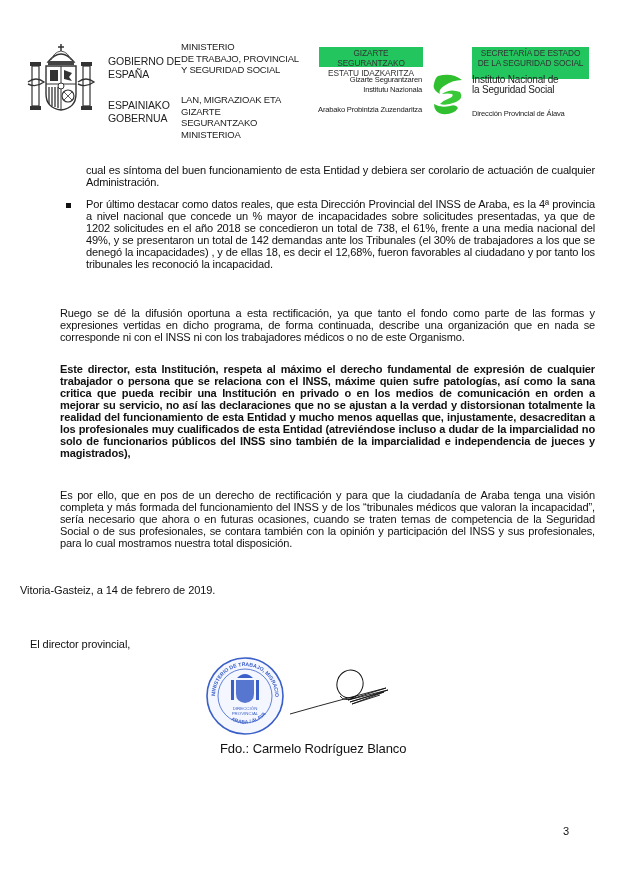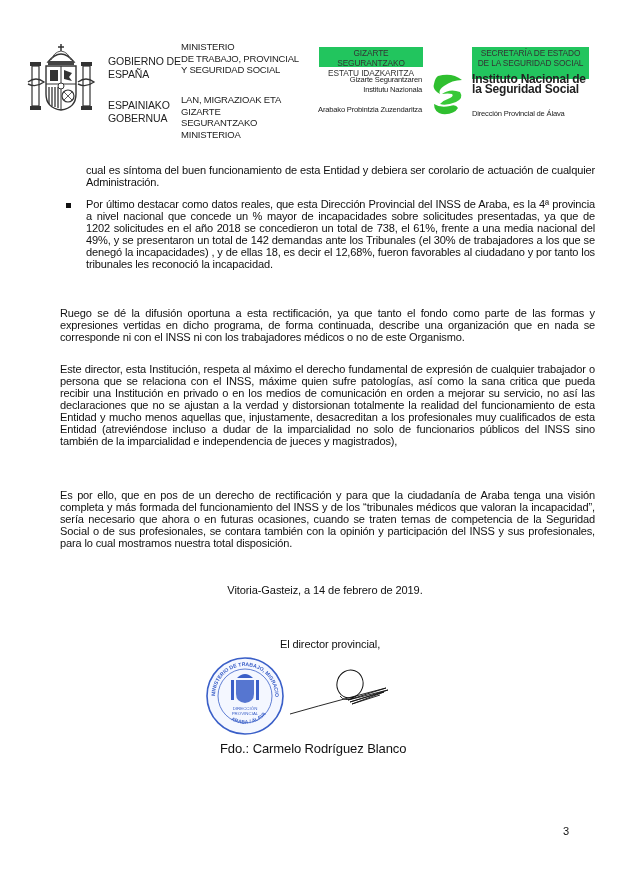--- a/index.html
+++ b/index.html
@@ -14,34 +14,34 @@
     .min-es { position: absolute; left: 181px; top: 41px; font-size: 9.5px; line-height: 11.5px; color: #222; letter-spacing: -0.2px; }
     .min-eu { position: absolute; left: 181px; top: 94px; font-size: 9.5px; line-height: 11.5px; color: #222; letter-spacing: -0.2px; }
 
     .grey-box { position: absolute; background: #22c55e; color: #333; font-size: 8.3px; line-height: 10px; text-align: center; padding-top: 1px; letter-spacing: -0.1px; }
     .gb-eu { left: 319px; top: 47px; width: 104px; height: 20px; }
     .gb-es { left: 472px; top: 47px; width: 117px; height: 32px; }
 
     .inss-eu-1 { position: absolute; right: 208px; top: 75px; font-size: 7.6px; line-height: 9.8px; text-align: right; color: #222; letter-spacing: -0.2px; }
     .inss-eu-2 { position: absolute; right: 208px; top: 105px; font-size: 7.6px; line-height: 9.8px; text-align: center; color: #222; letter-spacing: -0.2px; }
     .inss-logo { position: absolute; left: 430px; top: 74px; width: 34px; height: 42px; }
-    .inss-es-1 { position: absolute; left: 472px; top: 75px; font-size: 12px; line-height: 9.8px; color: #222; letter-spacing: -0.2px; font-weight: bold; }
+    .inss-es-1 { position: absolute; left: 472px; top: 75px; font-size: 10px; line-height: 9.8px; color: #222; letter-spacing: -0.2px; }
     .inss-es-2 { position: absolute; left: 472px; top: 109px; font-size: 7.6px; line-height: 9.8px; color: #222; letter-spacing: -0.2px; }
 
     
     .text { position: absolute; font-family: "Liberation Sans", sans-serif; font-size: 11.05px; line-height: 12px; color: #111; text-align: justify; letter-spacing: -0.15px; }
     .text.last-left { text-align-last: left; }
     .block-1 { left: 86px; top: 164px; width: 509px; }
     .bullet { position: absolute; left: 66px; top: 203px; width: 5px; height: 5px; background: #111; }
     .block-2 { left: 86px; top: 198px; width: 509px; }
     .block-3 { left: 60px; top: 307px; width: 535px; }
-    .block-4 { left: 60px; top: 363px; width: 535px; }
+    .block-4 { left: 60px; top: 363px; width: 535px; font-weight: bold; }
     .block-5 { left: 60px; top: 489px; width: 535px; }
 
-    .center-line { position: absolute; left: 0; width: 630px; text-align: center; font-size: 11.05px; color: #111; letter-spacing: -0.1px; }
+    .center-line { position: absolute; left: 0; width: 630px; text-align: left; font-size: 11.05px; color: #111; letter-spacing: -0.1px; }
     .date-line { top: 584px; padding-left: 20px; }
     .signer-title { top: 638px; padding-left: 30px; }
 
     .stamp { position: absolute; left: 205px; top: 656px; width: 80px; height: 80px; }
     .signature { position: absolute; left: 288px; top: 668px; width: 120px; height: 50px; }
 
     .signer-name { position: absolute; left: 220px; top: 741px; font-size: 13px; color: #111; letter-spacing: -0.1px; }
     .page-num { position: absolute; left: 563px; top: 825px; font-size: 11.05px; color: #111; }
 
     .seg { display: block; }

